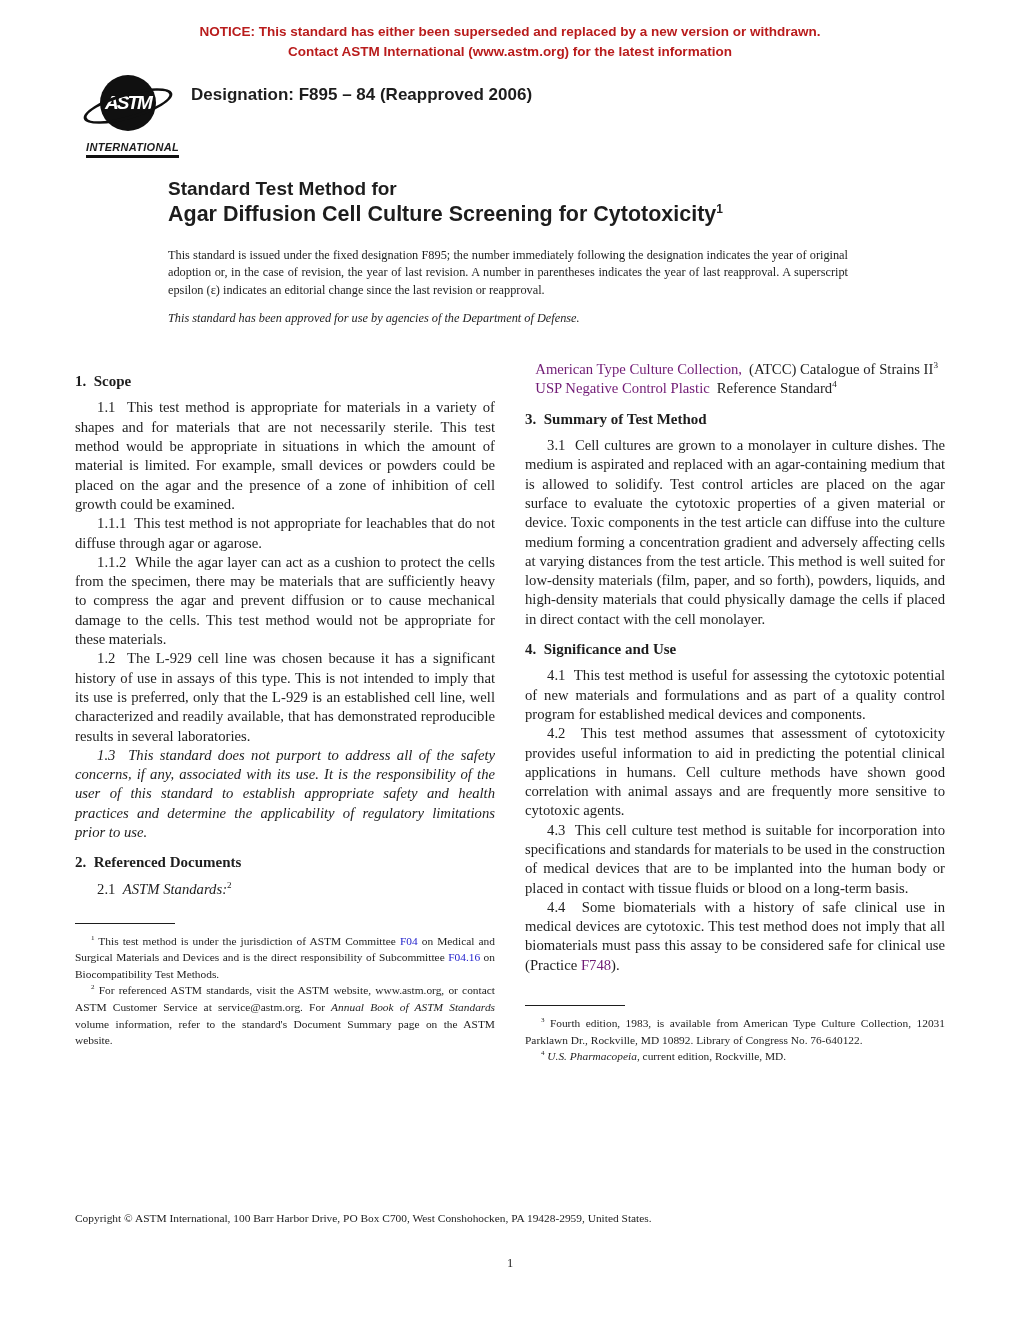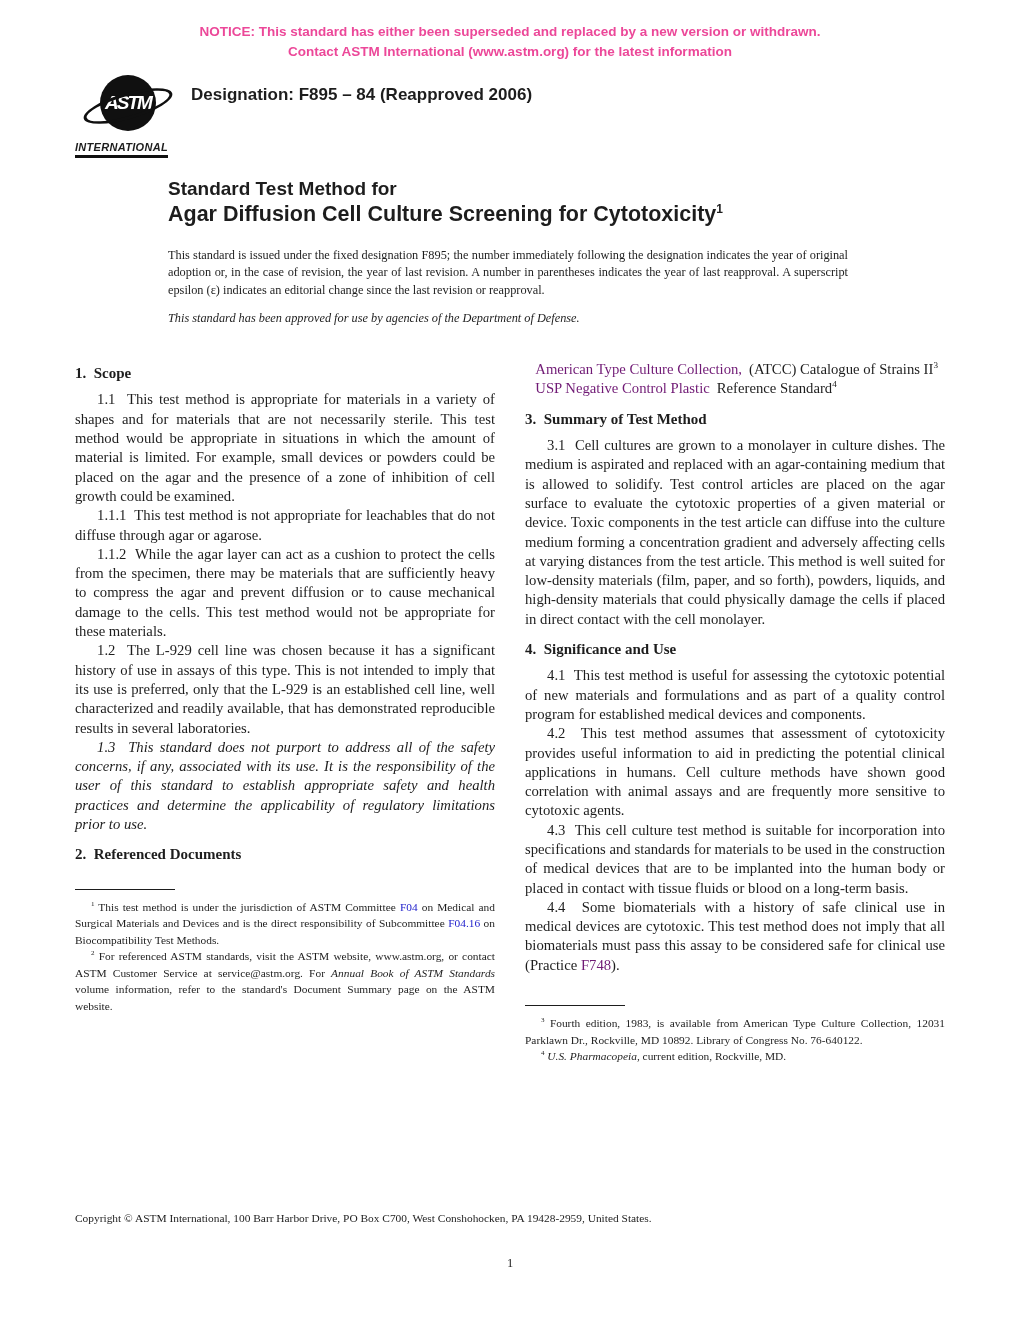--- a/index.html
+++ b/index.html
@@ -9,30 +9,30 @@
     font-family:"Liberation Serif", serif;
     color:#1d1d1d;
     position:relative;
     overflow:hidden;
   }
   .page { position:relative; width:1020px; height:1320px; padding:22px 75px 0 75px; }
 
   
   .notice {
     text-align:center;
-    color:#ec4899;
+    color:#b91c1c;
     font-family:"Liberation Sans", sans-serif;
     font-weight:bold;
     font-size:13.5px;
     line-height:1.45;
   }
 
   
   .header { display:flex; align-items:flex-start; margin-top:14px; }
-  .logo { width:104px; text-align:left; flex:0 0 auto; }
+  .logo { width:104px; text-align:right; flex:0 0 auto; }
   .logo-globe { position:relative; width:86px; height:62px; margin:0 auto; }
   .globe-circle {
     position:absolute; left:16px; top:0; width:56px; height:56px;
     background:#101010; border-radius:50%;
     display:flex; align-items:center; justify-content:center;
   }
   .globe-text {
     color:#ffffff; font-family:"Liberation Sans", sans-serif;
     font-weight:bold; font-style:italic; font-size:19px; letter-spacing:-2px;
   }
@@ -73,21 +73,21 @@
   }
   .dod { margin-top:12px; font-style:italic; font-size:12.3px; }
 
   
   .columns { display:flex; gap:30px; margin-top:34px; }
   .col { width:420px; font-size:14.7px; line-height:19.3px; text-align:justify; }
   .sec-heading {
     font-weight:bold; font-size:15px; text-align:left;
     margin:11px 0 7px 0;
   }
-  .sec-heading.first { margin-top:4px; }
+  .sec-heading.first { margin-top:12px; }
   .para { text-indent:1.5em; }
   .para-italic { font-style:italic; }
   .ref { padding-left:1.9em; text-indent:-1.2em; text-align:left; }
   .ref-gap { display:inline-block; width:7px; }
   .link-red { color:#701a75; text-decoration:none; cursor:pointer; }
   .link-blue { color:#2222cc; text-decoration:none; cursor:pointer; }
   sup { font-size:0.62em; vertical-align:super; line-height:0; }
 
   
   .fnblock { margin-top:24px; font-size:11.4px; line-height:1.45; text-align:justify; }
@@ -139,20 +139,21 @@
 
     <div class="col">
       <p class="sec-heading first">1.&nbsp; Scope</p>
       <p class="para">1.1&nbsp; This test method is appropriate for materials in a variety of shapes and for materials that are not necessarily sterile. This test method would be appropriate in situations in which the amount of material is limited. For example, small devices or powders could be placed on the agar and the presence of a zone of inhibition of cell growth could be examined.</p>
       <p class="para">1.1.1&nbsp; This test method is not appropriate for leachables that do not diffuse through agar or agarose.</p>
       <p class="para">1.1.2&nbsp; While the agar layer can act as a cushion to protect the cells from the specimen, there may be materials that are sufficiently heavy to compress the agar and prevent diffusion or to cause mechanical damage to the cells. This test method would not be appropriate for these materials.</p>
       <p class="para">1.2&nbsp; The L-929 cell line was chosen because it has a significant history of use in assays of this type. This is not intended to imply that its use is preferred, only that the L-929 is an established cell line, well characterized and readily available, that has demonstrated reproducible results in several laboratories.</p>
       <p class="para para-italic">1.3&nbsp; This standard does not purport to address all of the safety concerns, if any, associated with its use. It is the responsibility of the user of this standard to establish appropriate safety and health practices and determine the applicability of regulatory limitations prior to use.</p>
 
       <p class="sec-heading">2.&nbsp; Referenced Documents</p>
+      <p class="para"><span>2.1</span>&nbsp; <em>ASTM Standards:</em><sup>2</sup></p>
 
       <div class="fnblock">
         <div class="fn-rule"></div>
         <p><sup>1</sup><span> This test method is under the jurisdiction of ASTM Committee </span><span class="link-blue">F04</span><span> on Medical and Surgical Materials and Devices  and is the direct responsibility of Subcommittee </span><span class="link-blue">F04.16</span><span> on Biocompatibility Test Methods.</span></p>
         <p><sup>2</sup><span> For referenced ASTM standards, visit the ASTM website, www.astm.org, or contact ASTM Customer Service at service@astm.org. For </span><em>Annual Book of ASTM Standards</em><span> volume information, refer to the standard's Document Summary page on the ASTM website.</span></p>
       </div>
     </div>
 
     <div class="col">
       <p class="ref"><span class="link-red">American Type Culture Collection,</span><span class="ref-gap"></span><span>(ATCC) Catalogue of Strains II</span><sup>3</sup></p>

